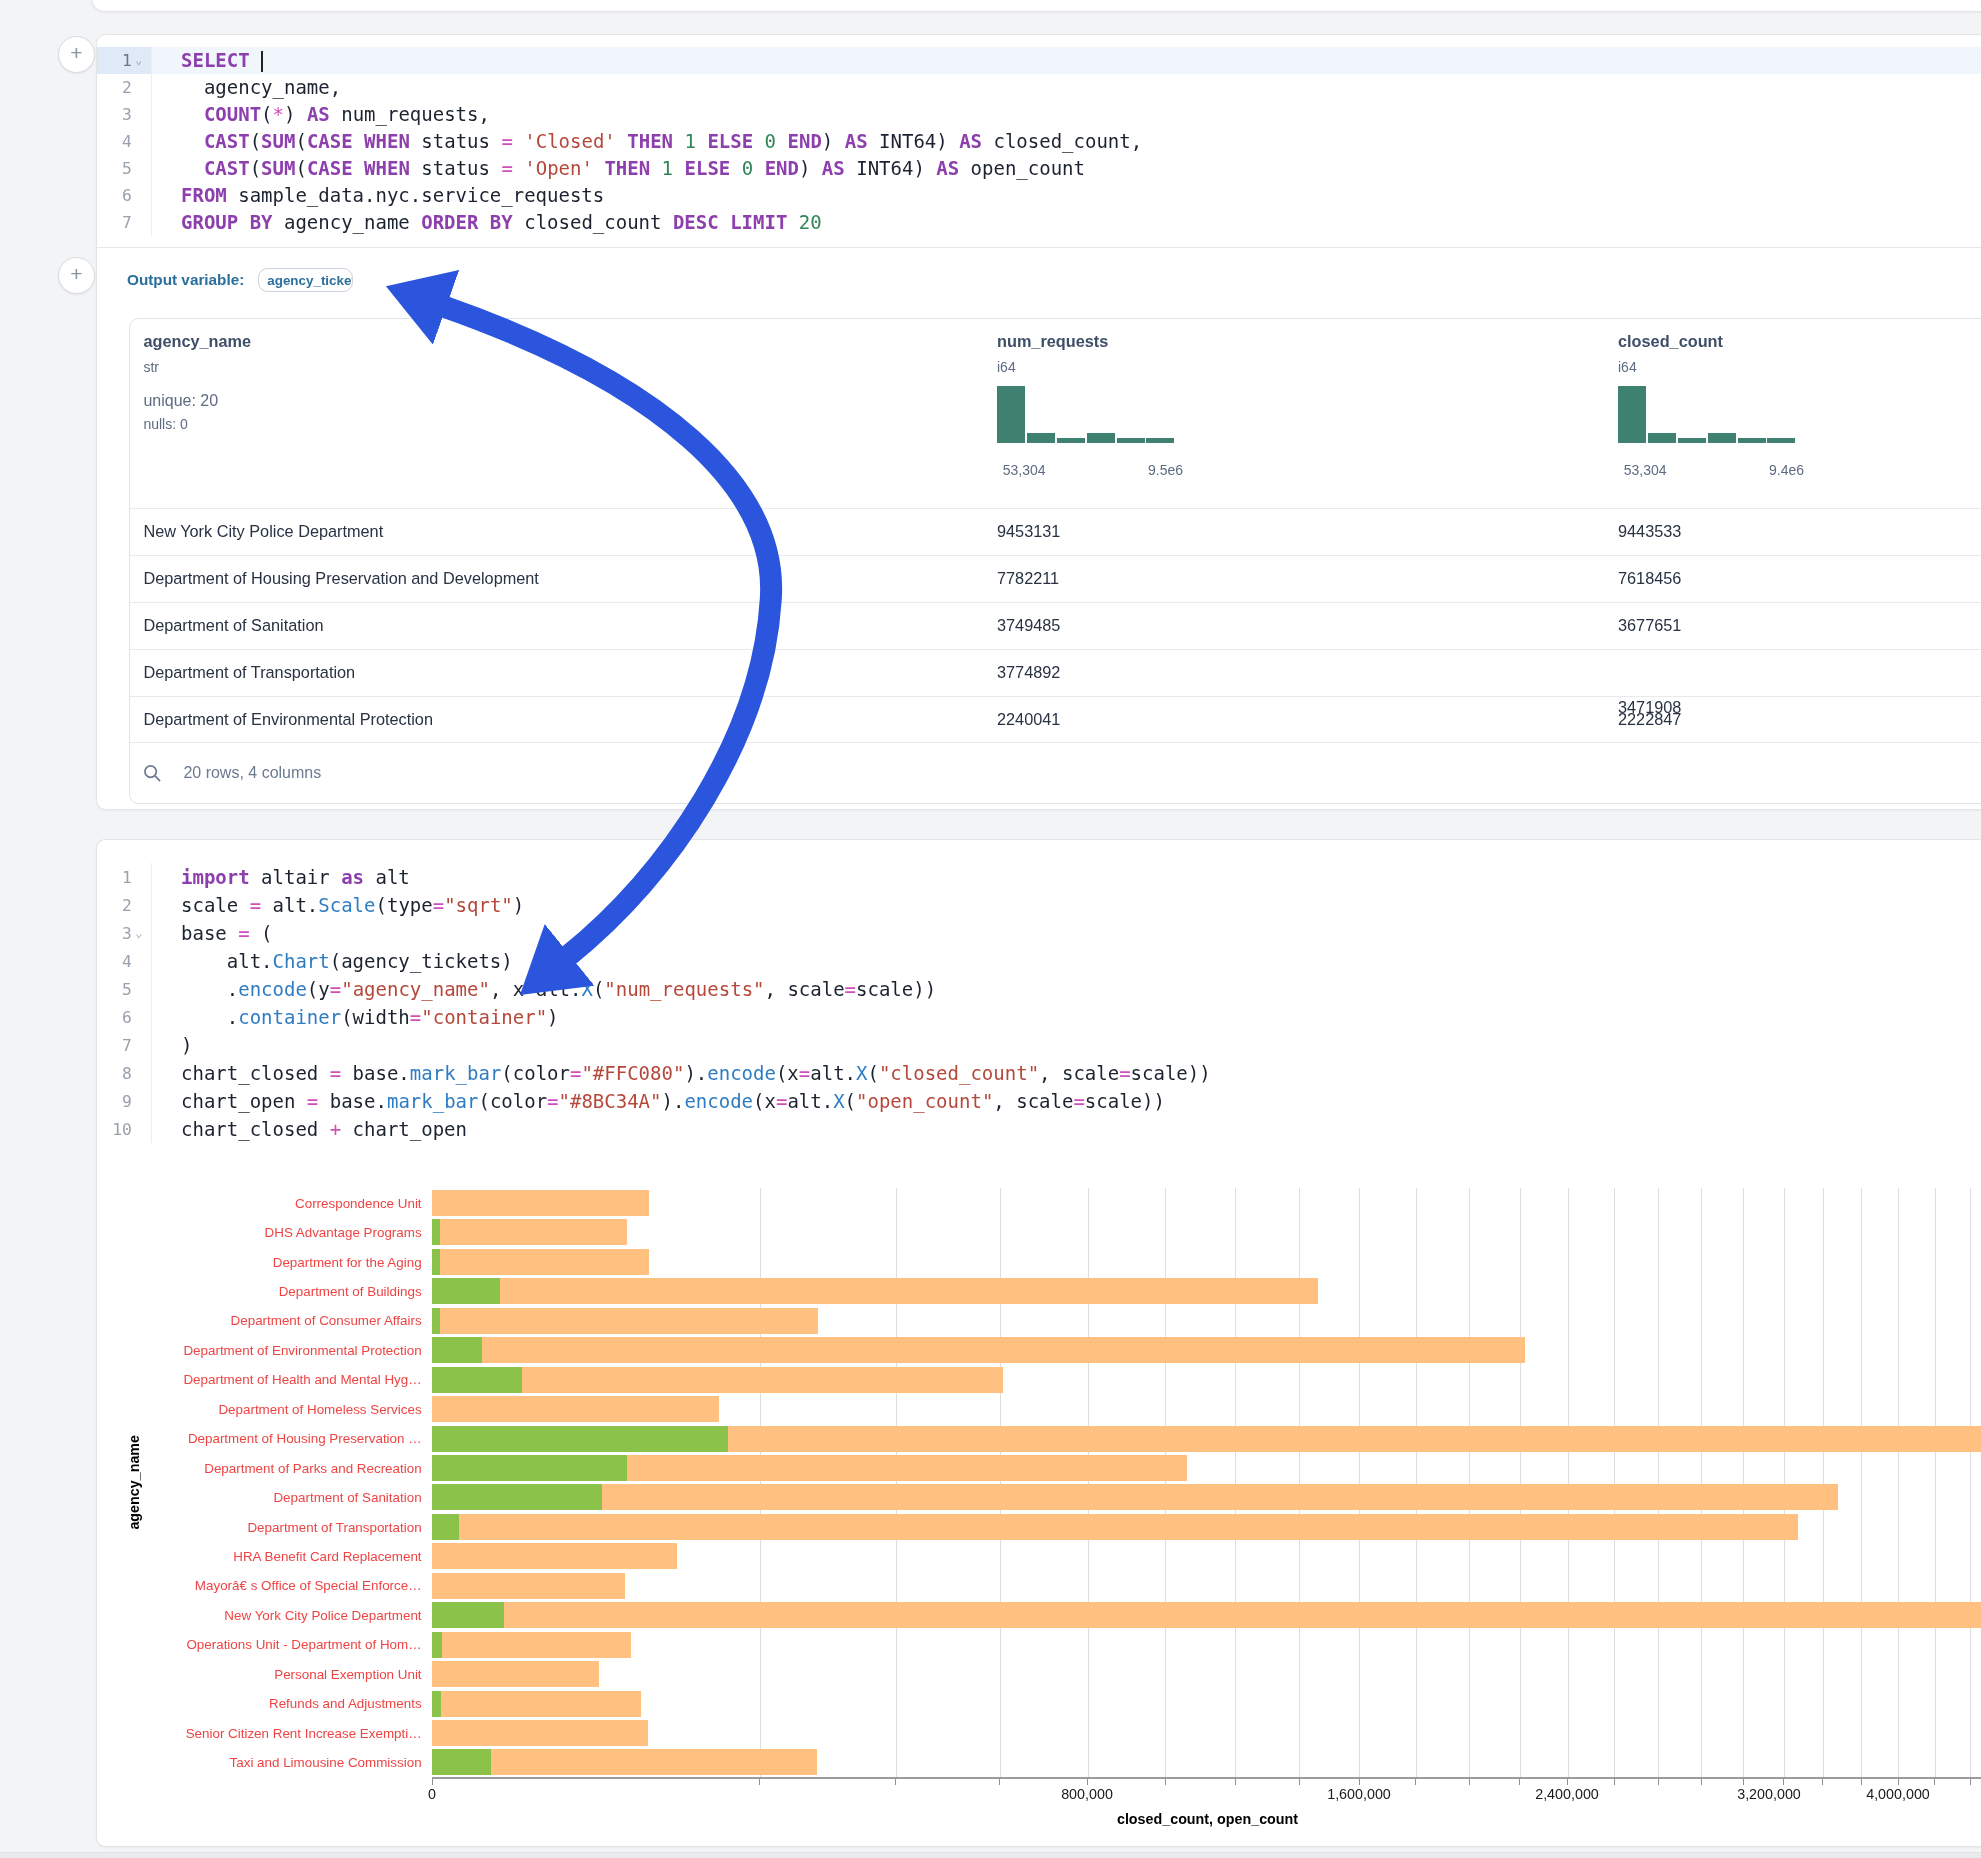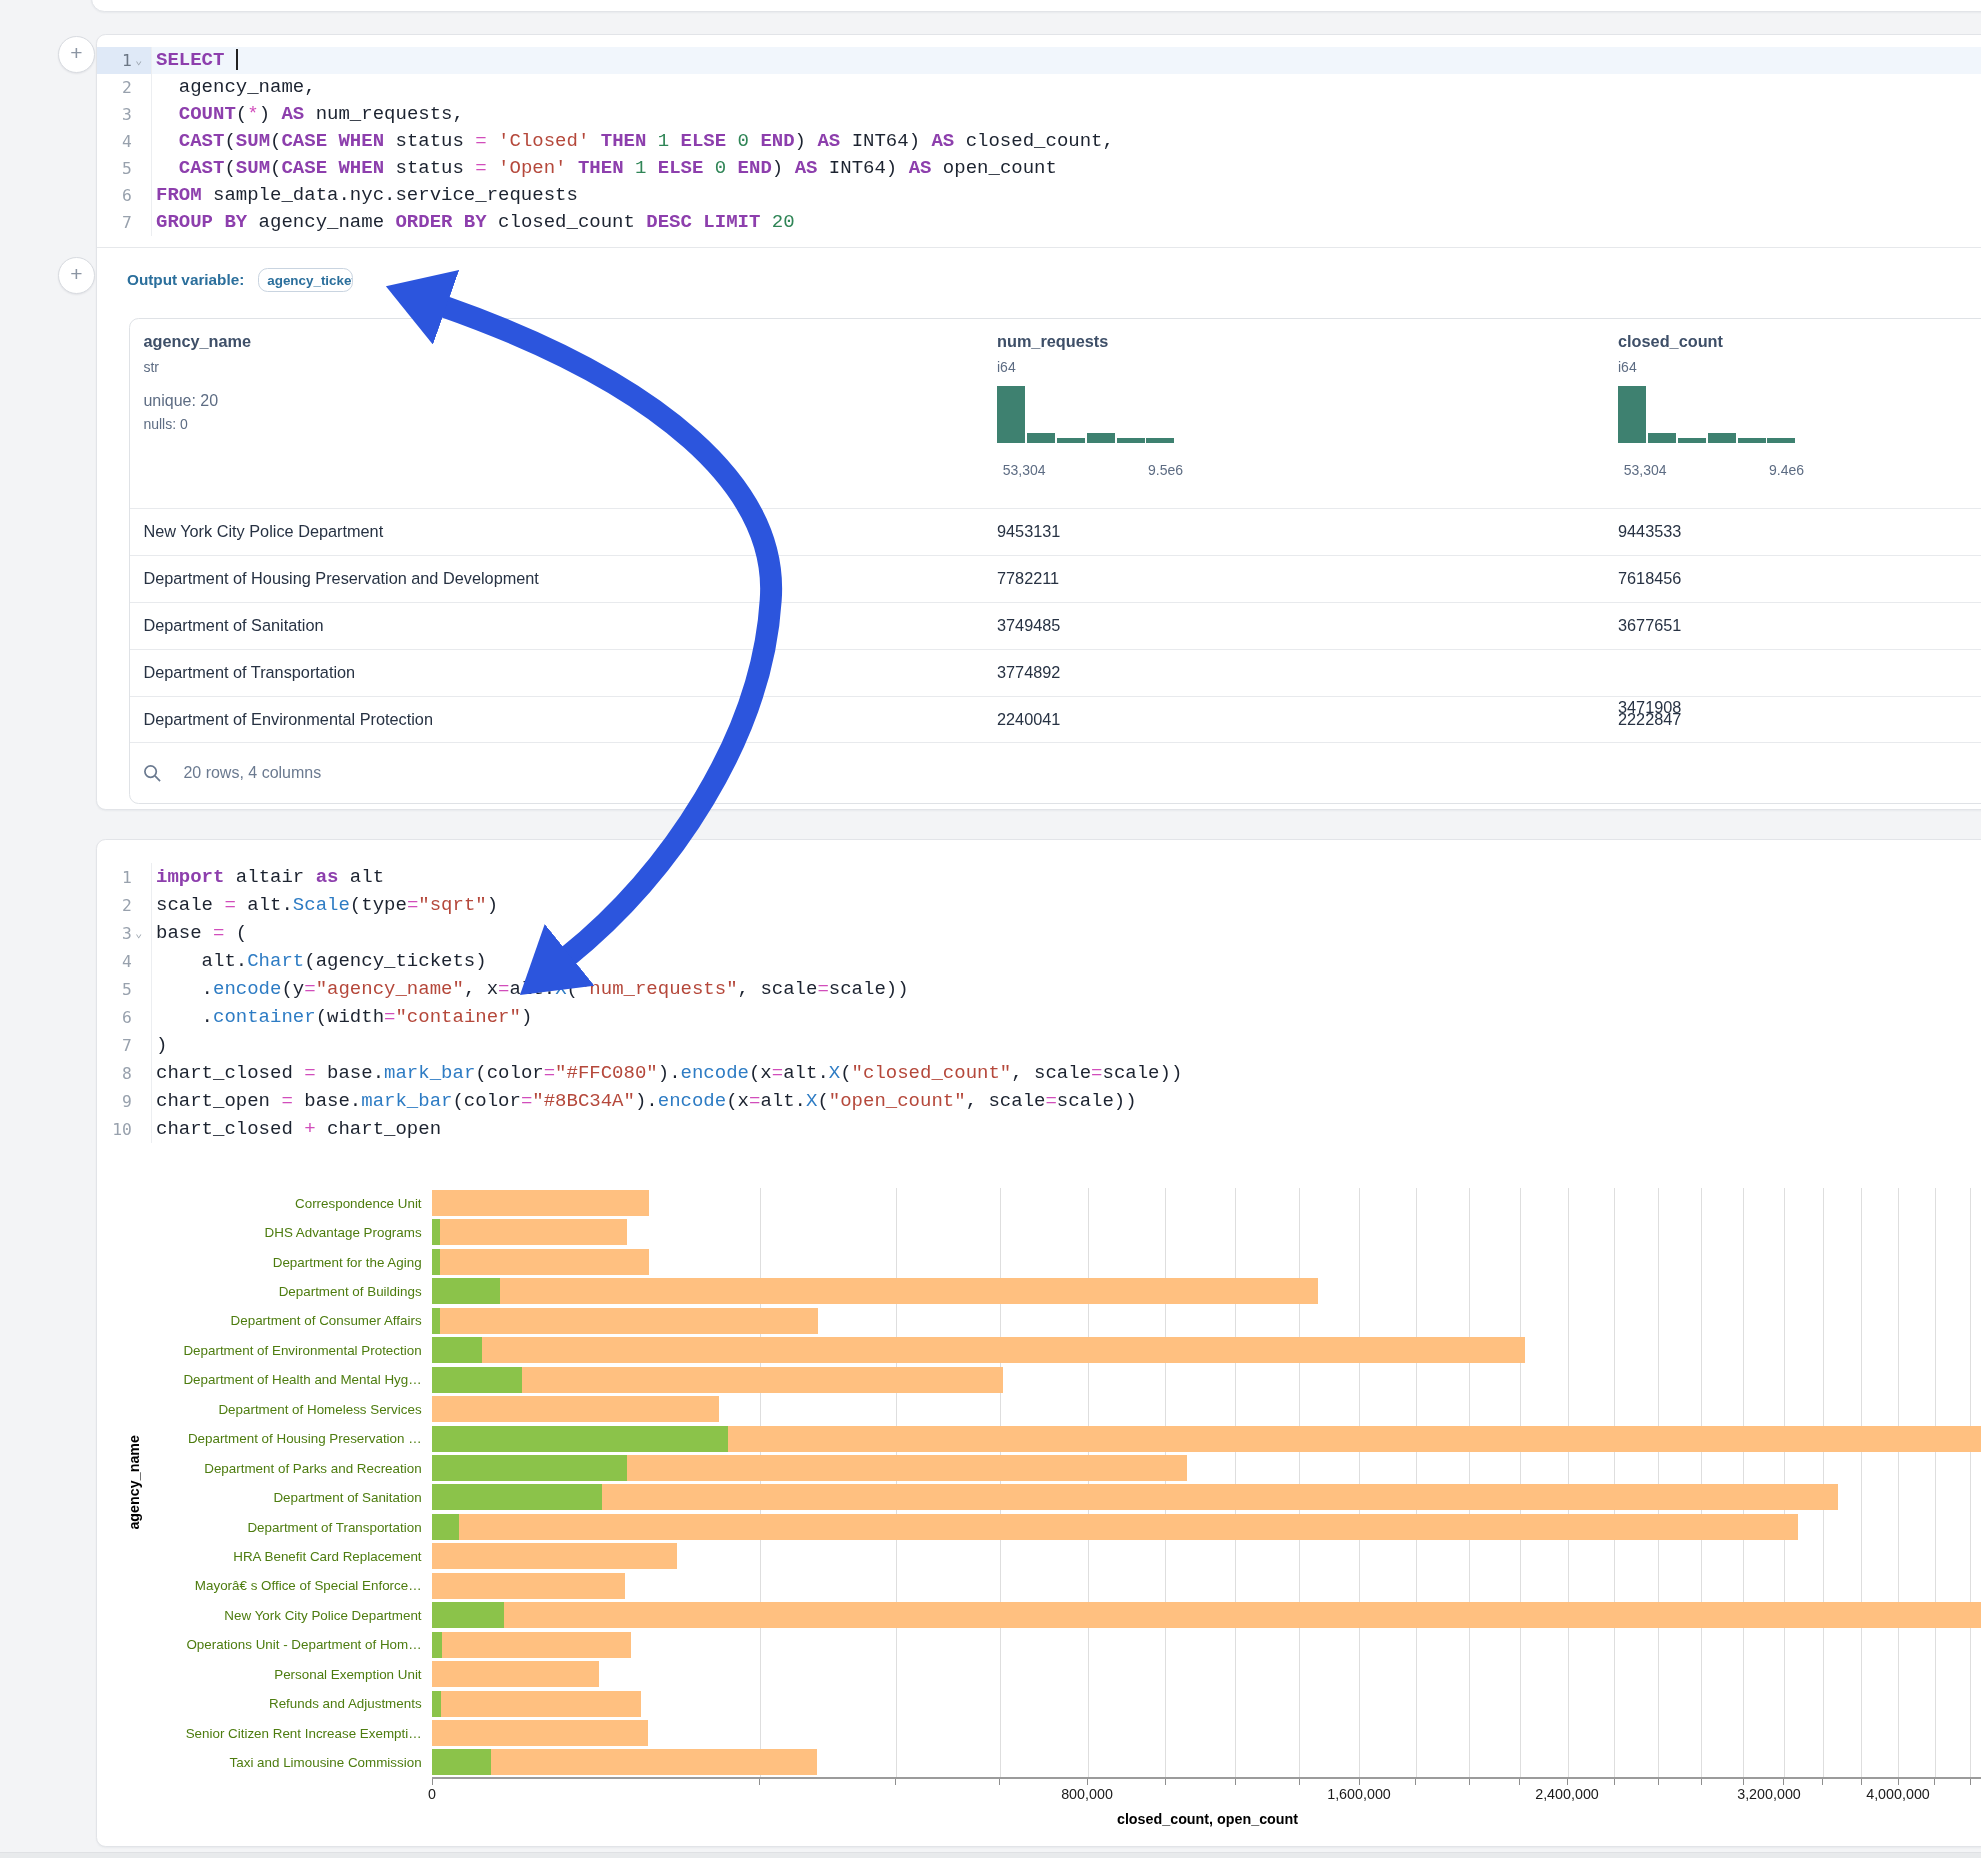--- a/index.html
+++ b/index.html
@@ -14,21 +14,21 @@
   #plus1{left:58px;top:36px;} #plus2{left:58px;top:257px;}
 
   
   .code-block{position:absolute;left:0;right:0;}
   .code-line{display:flex;align-items:center;height:27px;font-family:"DejaVu Sans Mono",monospace;font-size:19px;white-space:pre;}
   .code-line .gutter{flex:0 0 55px;display:flex;align-items:center;justify-content:flex-end;align-self:stretch;
        border-right:1px solid #eceef1;color:#98a1ad;font-family:"DejaVu Sans Mono",monospace;font-size:16.3px;padding-right:5.7px;box-sizing:border-box;}
   .code-line .gut-num{min-width:23px;text-align:right;}
   .code-line .chev{width:13.4px;font-size:11.5px;color:#9aa3ad;text-align:center;cursor:pointer;}
   .code-line .chev.empty{visibility:hidden;}
-  .code-line .code-text{padding-left:4px;font-family:Liberation Mono, monospace;}
+  .code-line .code-text{padding-left:29px;}
   .code-line.active{background:#f1f6fc;}
   .code-line.active .gutter{background:#dfe9f7;color:#6b7684;}
   .tok-k{color:#8d3fad;font-weight:bold;} .tok-s{color:#b5483b;} .tok-n{color:#2f8556;}
   .tok-o{color:#d14dbb;} .tok-f{color:#2e7cc4;} .tok-p{color:#1c2330;}
   .cursor{display:inline-block;width:1.9px;height:21px;background:#222;vertical-align:middle;}
 
   
   #divider1{position:absolute;left:0;top:212px;width:100%;height:1px;background:#e6e8eb;}
   #output-row{position:absolute;left:30px;top:226px;height:38px;display:flex;align-items:center;gap:13.4px;}
   #output-label{color:#2b6f9c;font-weight:bold;font-size:15.3px;}
@@ -55,21 +55,21 @@
   
   #chart-wrap{position:absolute;left:0;top:348px;width:1893px;height:658px;}
   #plot{position:absolute;left:335px;top:0;width:1551px;height:589px;overflow:hidden;background:#fff;}
   .gridline{position:absolute;top:0;width:1px;height:589px;background:#dedede;}
   .c-row{position:absolute;left:0;width:100%;}
   .bar{position:absolute;height:26px;top:1.5px;}
   #x-domain{position:absolute;left:335px;top:589px;width:1551px;height:1.9px;background:#9b9b9b;}
   .x-tick{position:absolute;top:591px;width:1px;height:5.7px;background:#8f8f8f;}
   .x-label{position:absolute;top:598px;font-size:14.3px;color:#1b1b1b;transform:translateX(-50%);white-space:nowrap;}
   #x-title{position:absolute;left:335px;top:623px;width:1551px;text-align:center;font-size:14.3px;font-weight:bold;color:#000;}
-  .y-label{position:absolute;right:0;font-size:13.4px;color:#4d7c0f;white-space:nowrap;transform:translateY(-50%);}
+  .y-label{position:absolute;right:0;font-size:13.4px;color:#ef4444;white-space:nowrap;transform:translateY(-50%);}
   #y-labels{position:absolute;left:9.6px;top:0;width:315px;height:589px;}
   .y-tick{position:absolute;left:326px;width:5.7px;height:1px;background:#8f8f8f;}
   #y-title{position:absolute;left:29px;top:0;height:589px;display:flex;align-items:center;}
   #y-title span{writing-mode:vertical-rl;transform:rotate(180deg);font-size:14.3px;font-weight:bold;color:#000;}
 
   #arrow-overlay{position:absolute;left:0;top:0;width:1982px;height:1858px;pointer-events:none;}
   #bottom-strip{position:absolute;left:0;top:1852px;width:100%;height:6.7px;background:#e8eaec;border-top:1px solid #dfe1e4;}
 </style>
 </head>
 <body>

